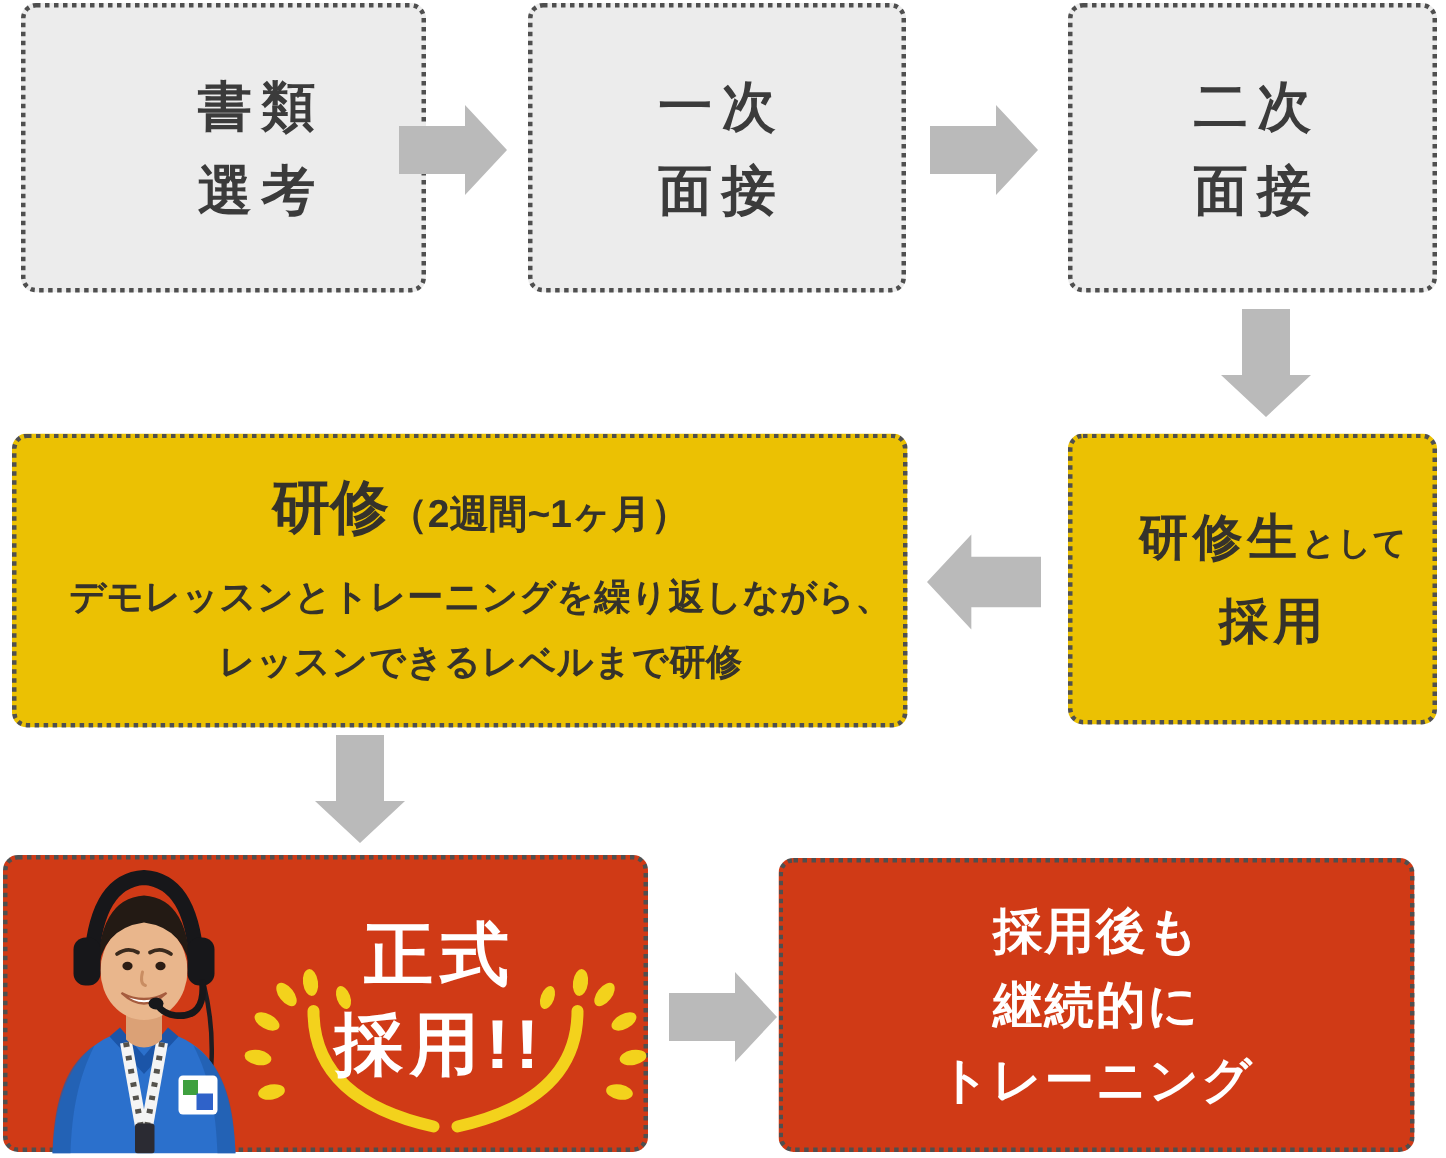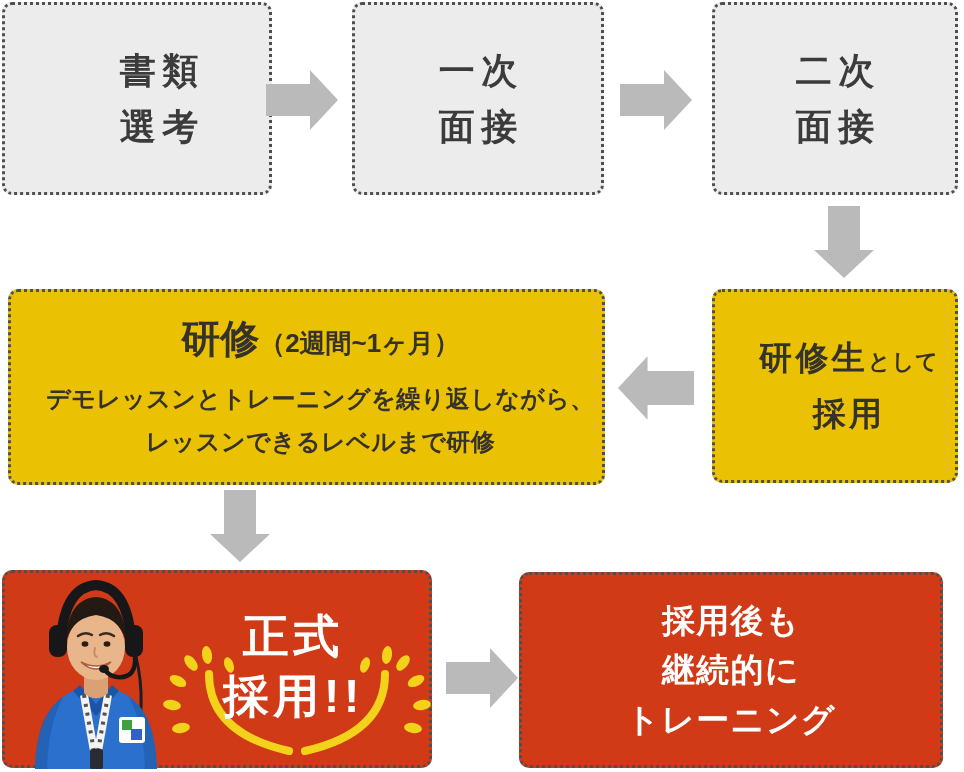--- a/index.html
+++ b/index.html
@@ -13,21 +13,21 @@
     position:absolute;box-sizing:border-box;
     border:3px dotted var(--box-border,#4f4f4f);
     border-radius:10px;
   }
   .box.gray{background:var(--gray-box-bg,#ececec);color:var(--dark-text,#3b3b3b);}
   .box.yellow{background:var(--yellow-box-bg,#ebc103);color:var(--yellow-box-text,#35322b);padding-left:28px;}
   .box.red{background:var(--red-box-bg,#d03a16);color:var(--white-text,#ffffff);}
   .center-flex{display:flex;flex-direction:column;align-items:center;justify-content:center;text-align:center;}
 
   
-  #box-screening{left:2px;top:2px;width:270px;height:193px;padding-left:44px;}
+  #box-screening{left:14px;top:2px;width:270px;height:193px;padding-left:44px;}
   #box-first{left:352px;top:2px;width:252px;height:193px;}
   #box-second{left:712px;top:2px;width:246px;height:193px;}
   .step-label{font-size:36px;line-height:1.55;letter-spacing:0.18em;text-indent:0.18em;}
 
   
   #box-trainee{left:712px;top:289px;width:246px;height:194px;}
   .trainee-line{font-size:33px;line-height:1.7;letter-spacing:0.1em;}
   .trainee-line .small{font-size:22px;letter-spacing:0.05em;}
 
   #box-training{left:8px;top:289px;width:597px;height:196px;padding-top:24px;text-align:center;}

